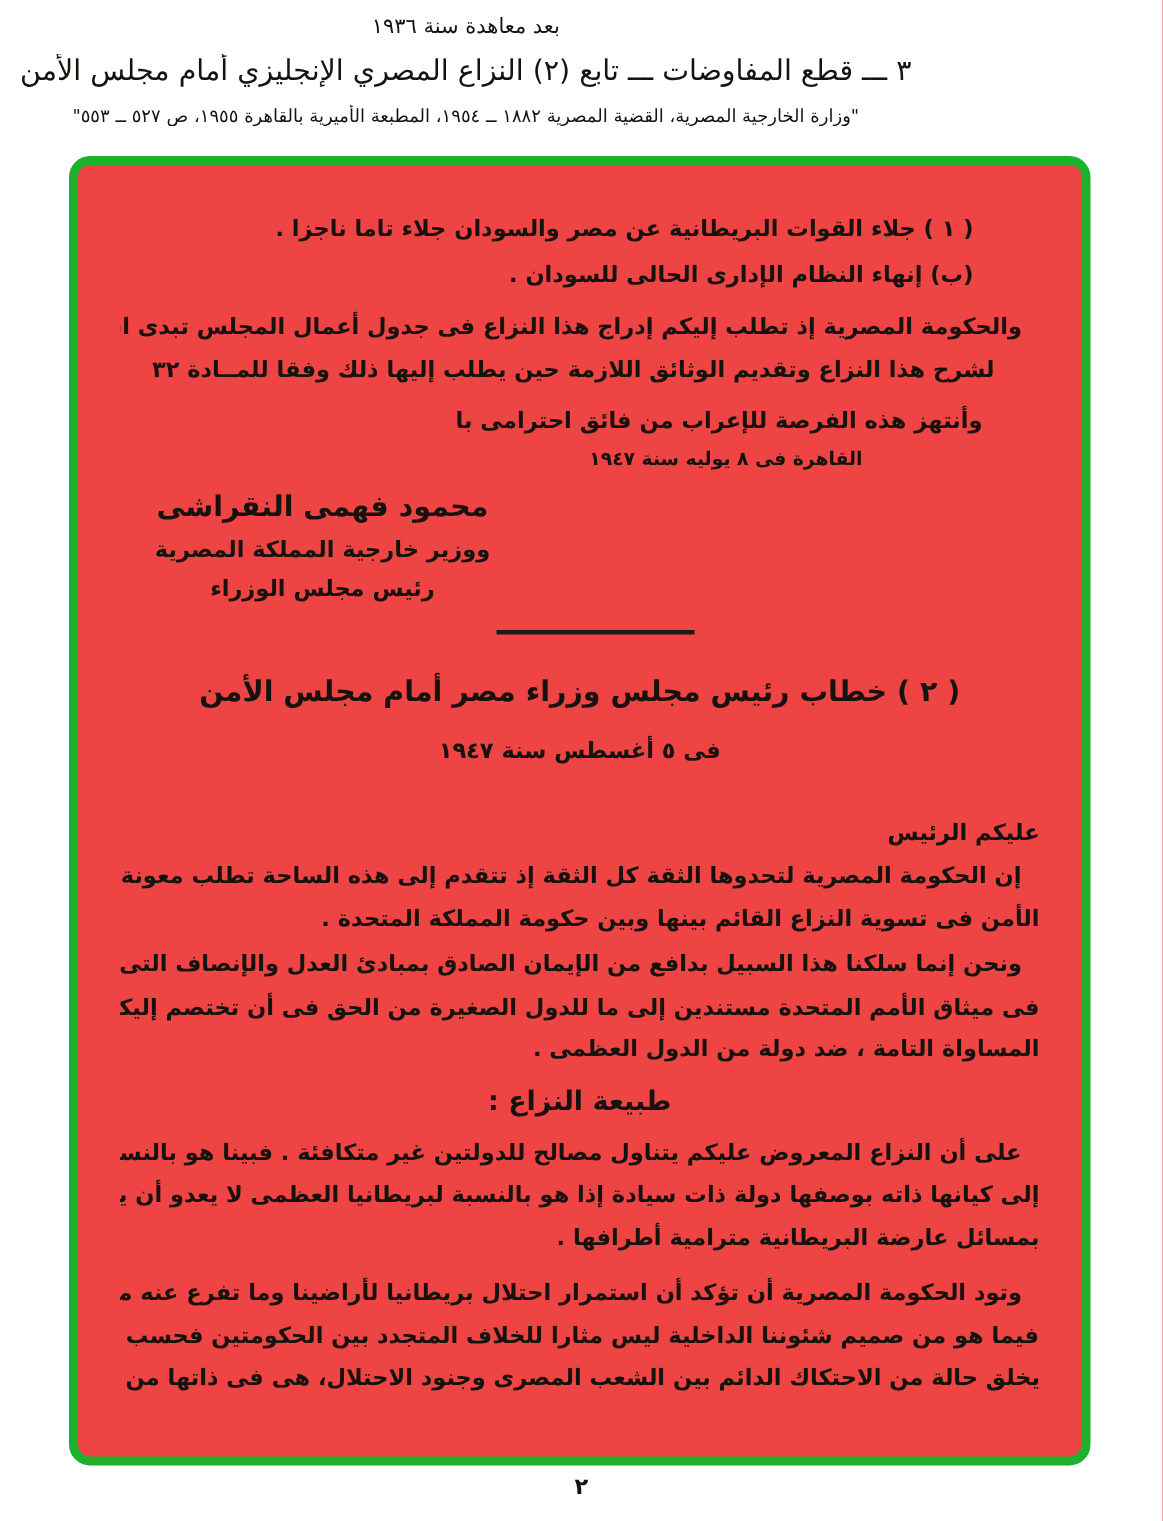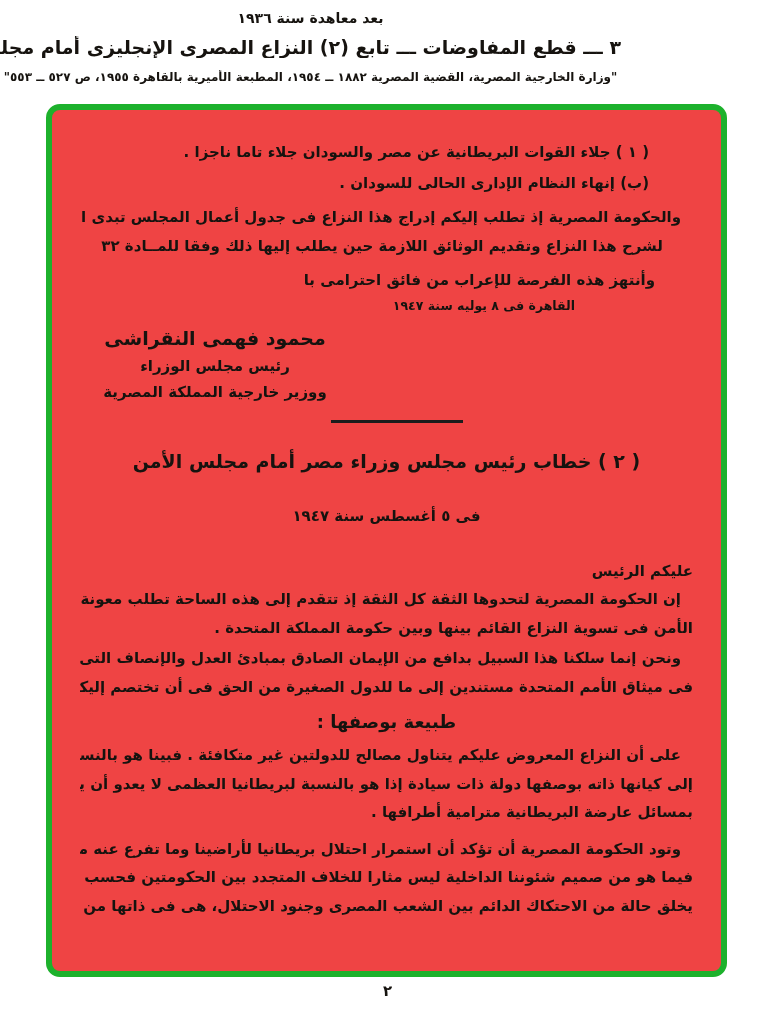--- a/index.html
+++ b/index.html
@@ -6,21 +6,21 @@
   html, body { width:775px; height:1014px; }
   body {
     position:relative;
     background:#ffffff;
     color:#16130f;
     font-family:"DejaVu Sans", sans-serif;
     overflow:hidden;
   }
   .hdr {
     position:absolute; left:0; width:621px;
-    direction:rtl; text-align:center; font-weight:bold;
+    direction:rtl; text-align:center; font-weight:normal;
     white-space:nowrap; overflow:hidden;
   }
   #hdr-note   { top:10px; font-size:14px; }
   #hdr-title  { top:36px; font-size:19px; }
   #hdr-source { top:70px; font-size:12px; letter-spacing:-0.2px; }
 
   #frame {
     position:absolute; left:46px; top:104px;
     width:681px; height:873px;
     border:6px solid #1db12c; border-radius:14px;
@@ -54,21 +54,21 @@
 
   #divider {
     width:132px; height:3px; background:#1c1c1c;
     margin:14px auto 0 auto; transform:translateX(10px);
   }
   #speech-heading {
     margin-top:22px; text-align:center;
     font-size:19px; line-height:32px; font-weight:bold; white-space:nowrap;
   }
   #speech-date {
-    margin-top:26px; text-align:center;
+    margin-top:10px; text-align:center;
     font-size:15px; line-height:26px; font-weight:bold;
   }
   #salutation { margin-top:28px; }
   #p2a { margin-top:0; } 
   #p3a { margin-top:2px; }
   #nature-heading {
     margin-top:6px; text-align:center;
     font-size:18px; line-height:30px; font-weight:bold;
   }
   #p4a { margin-top:4px; }
@@ -92,38 +92,39 @@
   <div class="ln indent-lg" id="demand-b">(ب) إنهاء النظام الإدارى الحالى للسودان .</div>
 
   <div class="ln indent-sm" id="request-1">والحكومة المصرية إذ تطلب إليكم إدراج هذا النزاع فى جدول أعمال المجلس تبدى استعدادها</div>
   <div class="ln indent-md">لشرح هذا النزاع وتقديم الوثائق اللازمة حين يطلب إليها ذلك وفقا للمــادة ٣٢</div>
 
   <div class="ln" id="closing-line">وأنتهز هذه الفرصة للإعراب من فائق احترامى با</div>
   <div class="ln" id="dateline">القاهرة فى ٨ يوليه سنة ١٩٤٧</div>
 
   <div id="signature-block">
     <div id="sig-name">محمود فهمى النقراشى</div>
+    <div id="sig-role2">ووزير خارجية المملكة المصرية</div>
     <div id="sig-role1">رئيس مجلس الوزراء</div>
-    <div id="sig-role2">ووزير خارجية المملكة المصرية</div>
   </div>
 
   <div id="divider"></div>
 
   <div id="speech-heading">( ٢ ) خطاب رئيس مجلس وزراء مصر أمام مجلس الأمن</div>
   <div id="speech-date">فى ٥ أغسطس سنة ١٩٤٧</div>
 
   <div class="ln" id="salutation">عليكم الرئيس</div>
 
   <div class="ln indent-sm" id="p2a">إن الحكومة المصرية لتحدوها الثقة كل الثقة إذ تتقدم إلى هذه الساحة تطلب معونة مجلس</div>
   <div class="ln">الأمن فى تسوية النزاع القائم بينها وبين حكومة المملكة المتحدة .</div>
 
   <div class="ln indent-sm" id="p3a">ونحن إنما سلكنا هذا السبيل بدافع من الإيمان الصادق بمبادئ العدل والإنصاف التى تجل</div>
   <div class="ln">فى ميثاق الأمم المتحدة مستندين إلى ما للدول الصغيرة من الحق فى أن تختصم إليكم، على أساس</div>
+  <div class="ln">المساواة التامة ، ضد دولة من الدول العظمى .</div>
 
-  <div id="nature-heading">طبيعة بوصفها :</div>
+  <div id="nature-heading">طبيعة النزاع :</div>
 
   <div class="ln indent-sm" id="p4a">على أن النزاع المعروض عليكم يتناول مصالح للدولتين غير متكافئة . فبينا هو بالنسبة لمصر عند</div>
   <div class="ln">إلى كيانها ذاته بوصفها دولة ذات سيادة إذا هو بالنسبة لبريطانيا العظمى لا يعدو أن يتعلق</div>
   <div class="ln">بمسائل عارضة البريطانية مترامية أطرافها .</div>
 
   <div class="ln indent-sm" id="p5a">وتود الحكومة المصرية أن تؤكد أن استمرار احتلال بريطانيا لأراضينا وما تفرع عنه من التدخل</div>
   <div class="ln">فيما هو من صميم شئوننا الداخلية ليس مثارا للخلاف المتجدد بين الحكومتين فحسب . بل هو إلى ذلك</div>
   <div class="ln">يخلق حالة من الاحتكاك الدائم بين الشعب المصرى وجنود الاحتلال، هى فى ذاتها من مهددات</div>
 
 </div>

